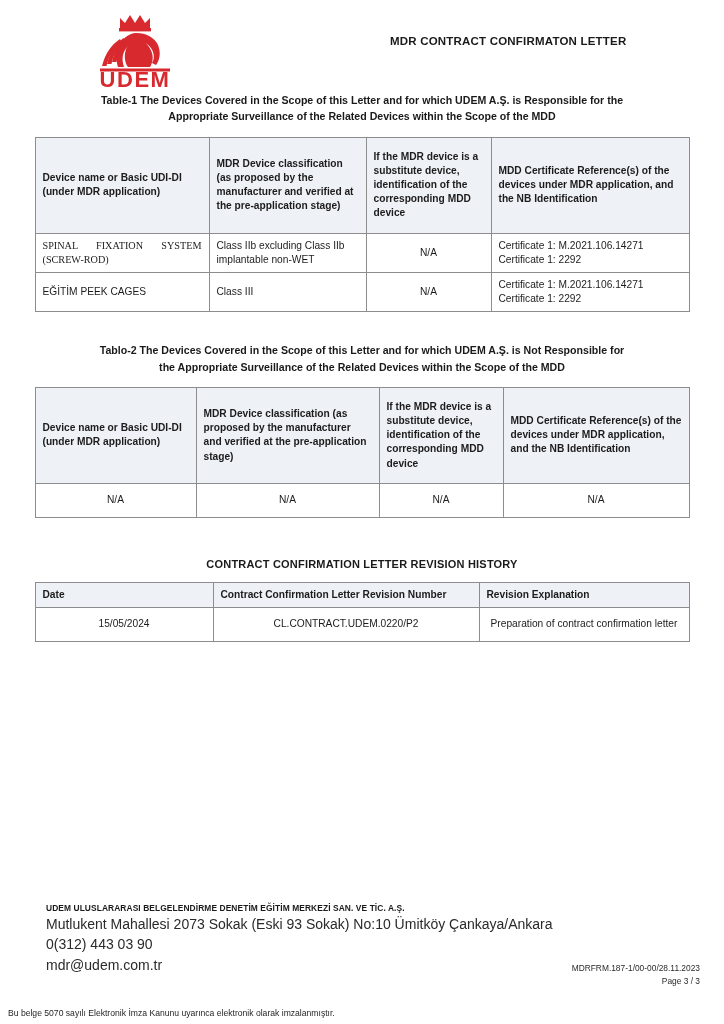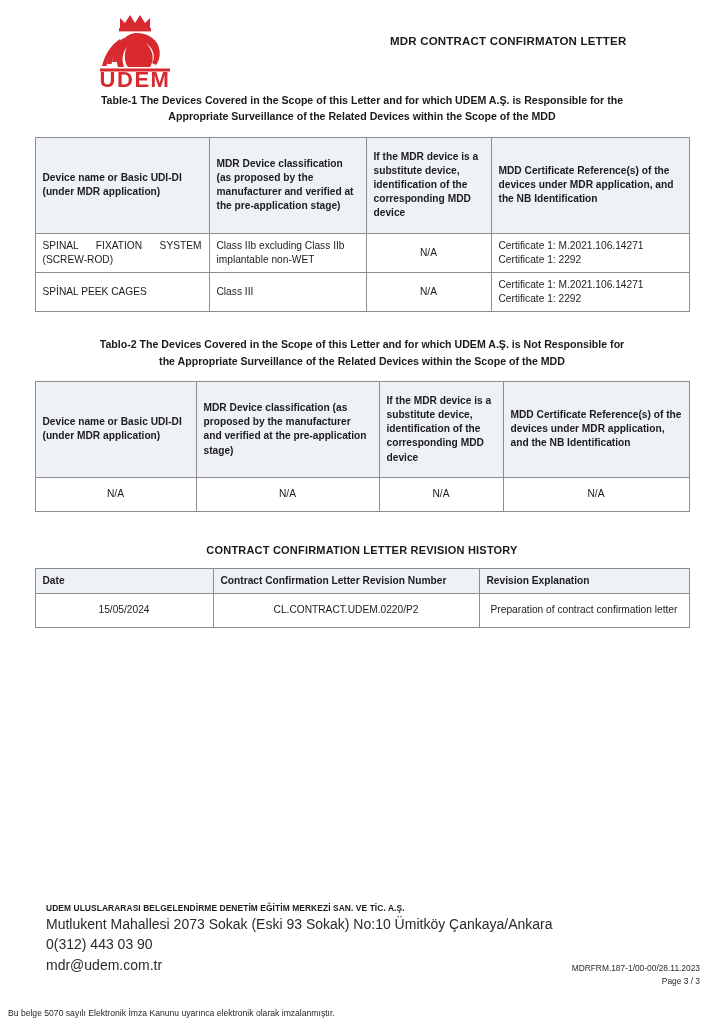--- a/index.html
+++ b/index.html
@@ -46,29 +46,29 @@
   .table-caption {
     font-size: 10.6px;
     font-weight: bold;
     line-height: 1.55;
     text-align: center;
     color: #1a1a1a;
     margin: 0 auto;
     width: 530px;
   }
   #caption-1 { }
-  #caption-2 { margin-top: 24px; }
+  #caption-2 { margin-top: 30px; }
 
   .section-title {
     font-size: 11px;
     font-weight: bold;
     text-align: center;
     letter-spacing: 0.2px;
     color: #1a1a1a;
-    margin-top: 32px;
+    margin-top: 40px;
   }
 
   
   table.doc-table {
     border-collapse: collapse;
     width: 654px;
     margin: 12px auto 0 auto;
     table-layout: fixed;
   }
   table.doc-table th,
@@ -86,20 +86,21 @@
     text-align: left;
   }
   table.doc-table td {
     background: #ffffff;
     font-weight: normal;
   }
   .cell-center { text-align: center; }
   .cell-justify {
     text-align: justify;
     text-align-last: justify;
+    font-family: Liberation Serif, serif;
   }
   .hdr-tall { height: 96px; }
   .row-tall { height: 34px; }
   .cert-line { display: block; }
 
   
   .t1-c1 { width: 174px; }
   .t1-c2 { width: 157px; }
   .t1-c3 { width: 125px; }
   .t1-c4 { width: 198px; }
@@ -224,21 +225,21 @@
     <tr class="row-tall">
       <td class="cell-justify">SPINAL FIXATION SYSTEM (SCREW-ROD)</td>
       <td>Class IIb excluding Class IIb implantable non-WET</td>
       <td class="cell-center">N/A</td>
       <td>
         <span class="cert-line">Certificate 1: M.2021.106.14271</span>
         <span class="cert-line">Certificate 1: 2292</span>
       </td>
     </tr>
     <tr class="row-tall">
-      <td>SPİNAL PEEK CAGES</td>
+      <td>EĞİTİM PEEK CAGES</td>
       <td>Class III</td>
       <td class="cell-center">N/A</td>
       <td>
         <span class="cert-line">Certificate 1: M.2021.106.14271</span>
         <span class="cert-line">Certificate 1: 2292</span>
       </td>
     </tr>
   </tbody>
 </table>
 

